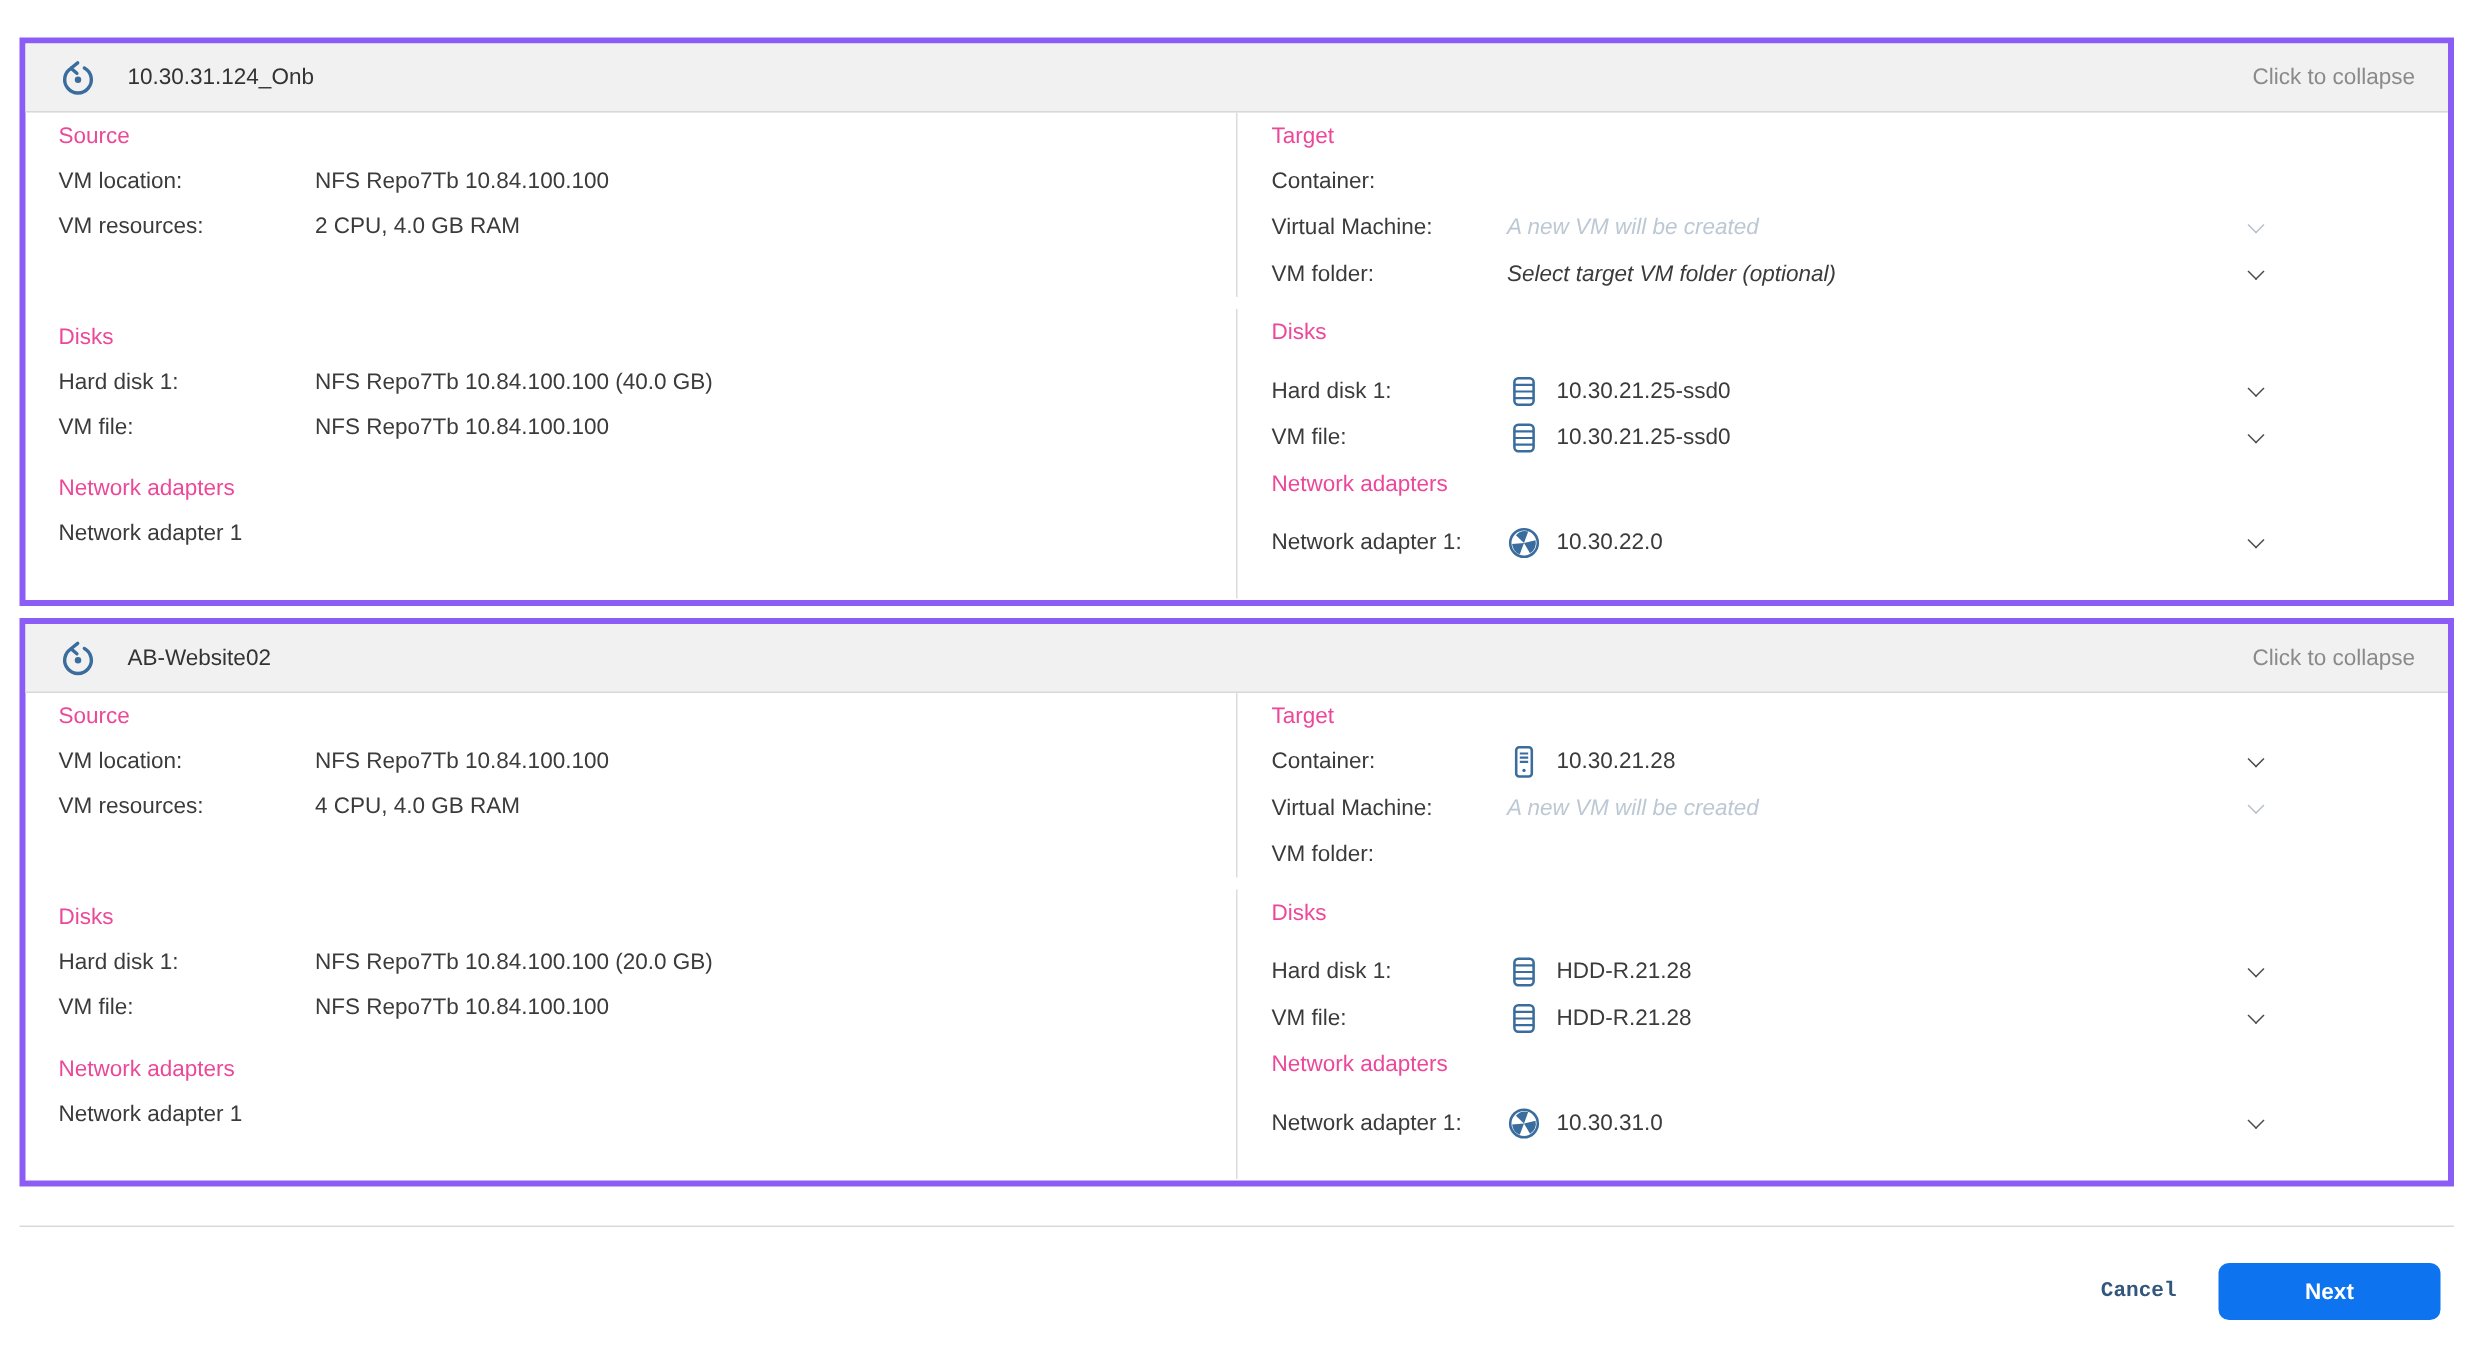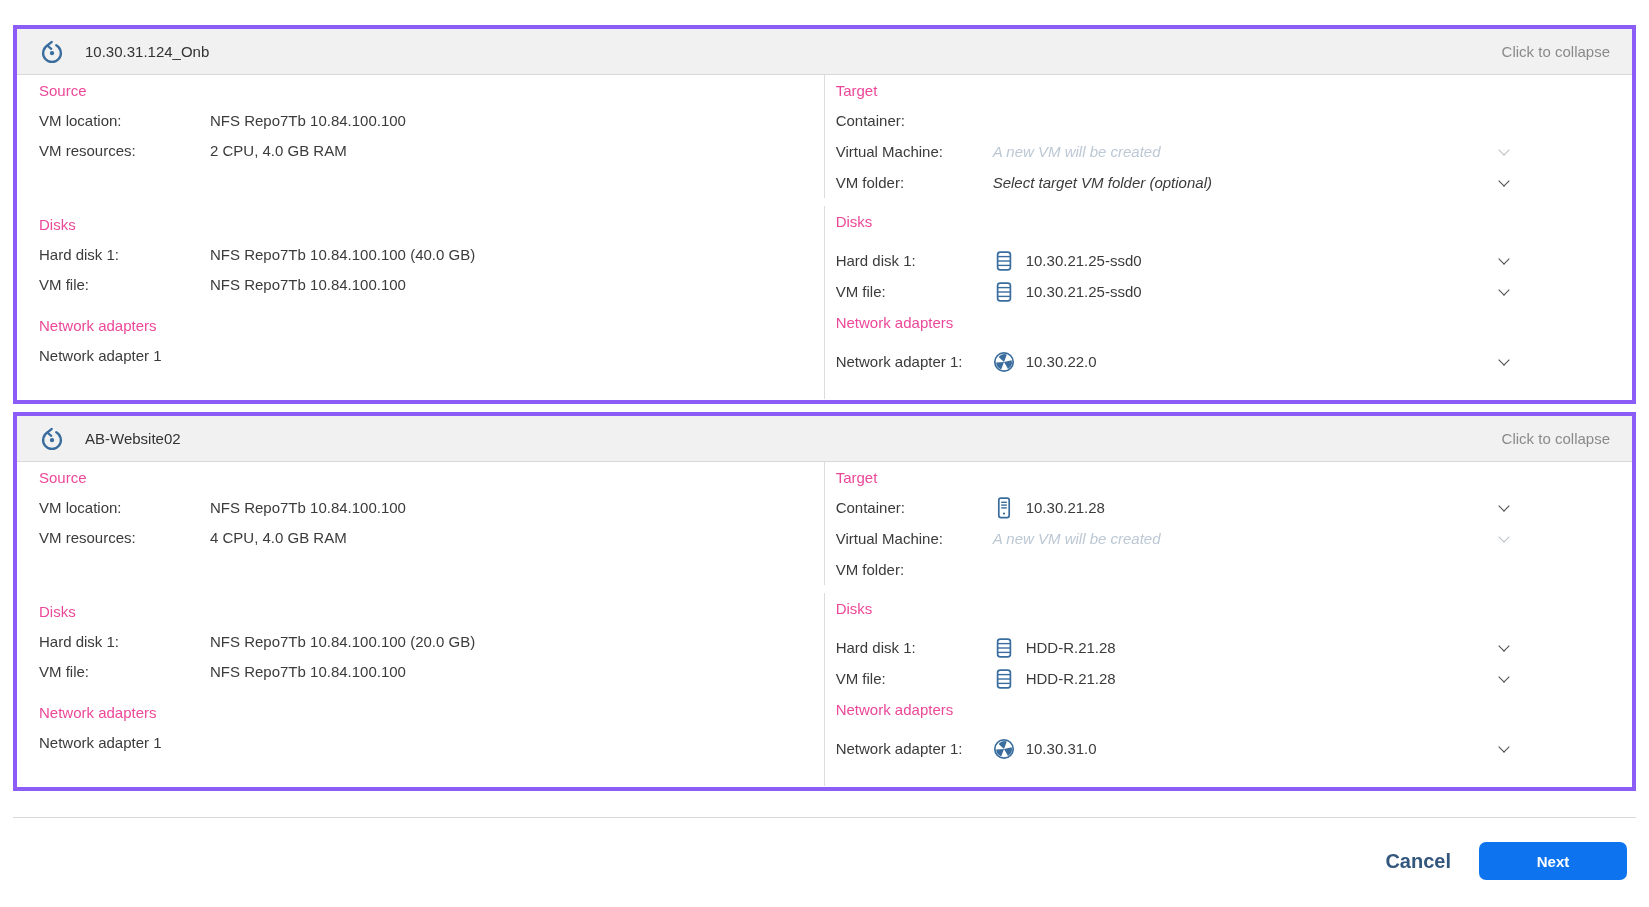--- a/index.html
+++ b/index.html
@@ -29,21 +29,21 @@
   .sec-heading { height: 30px; display: flex; align-items: center; color: #ec4899; }
   .row { display: flex; align-items: center; height: 30px; }
   .col-right .row { height: 31px; }
   .lbl { flex: 0 0 171px; color: #3b3b3b; }
   .col-right .lbl { flex: 0 0 157px; }
   .val { color: #3b3b3b; }
 
   .gap-disks { margin-top: 44px; }
   .gap-net { margin-top: 11px; }
 
-  .tgroup { border-left: 1px solid #dcdcdc; padding-left: 11px; }
+  .tgroup { border-left: 1px solid #dcdcdc; padding-left: 23px; }
   .tgroup.g1 { margin-bottom: 8px; }
   .tgroup.g2 { padding-bottom: 22px; }
   .tgroup.g1 .row:first-of-type { margin-top: 6px; }
   .row.mt9 { margin-top: 9px; }
 
   .control { flex: 1; display: flex; align-items: center; min-height: 31px; cursor: pointer; }
   .control.disabled { cursor: default; }
   .control .cicon { display: inline-flex; width: 22px; justify-content: center; margin-right: 11px; }
   .ctrl-text { color: #3b3b3b; }
   .ctrl-text.placeholder { font-style: italic; color: #bcc8d4; }
@@ -57,21 +57,21 @@
     transform: rotate(45deg);
   }
   .chev.light::before { border-color: #b7bfc7; }
 
   .footer-sep { border: none; border-top: 1px solid #d9d9d9; margin: 26px 13px 0 13px; }
   .footer {
     display: flex; justify-content: flex-end; align-items: center;
     padding: 24px 22px 0 0; gap: 28px;
   }
   .cancel-link { color: #33567d; font-weight: bold; cursor: pointer; background: none; border: none;
-                 font-family: Liberation Sans, sans-serif; font-size: 20px; }
+                 font-family: Liberation Mono, monospace; font-size: 14px; }
   .next-btn {
     width: 148px; height: 38px; background: #0e73ee; color: #ffffff;
     font-weight: bold; font-size: 15px; border: none; border-radius: 7px; cursor: pointer;
     font-family: "Liberation Sans", sans-serif;
   }
   svg { display: block; }
 </style>
 </head>
 <body>
 

